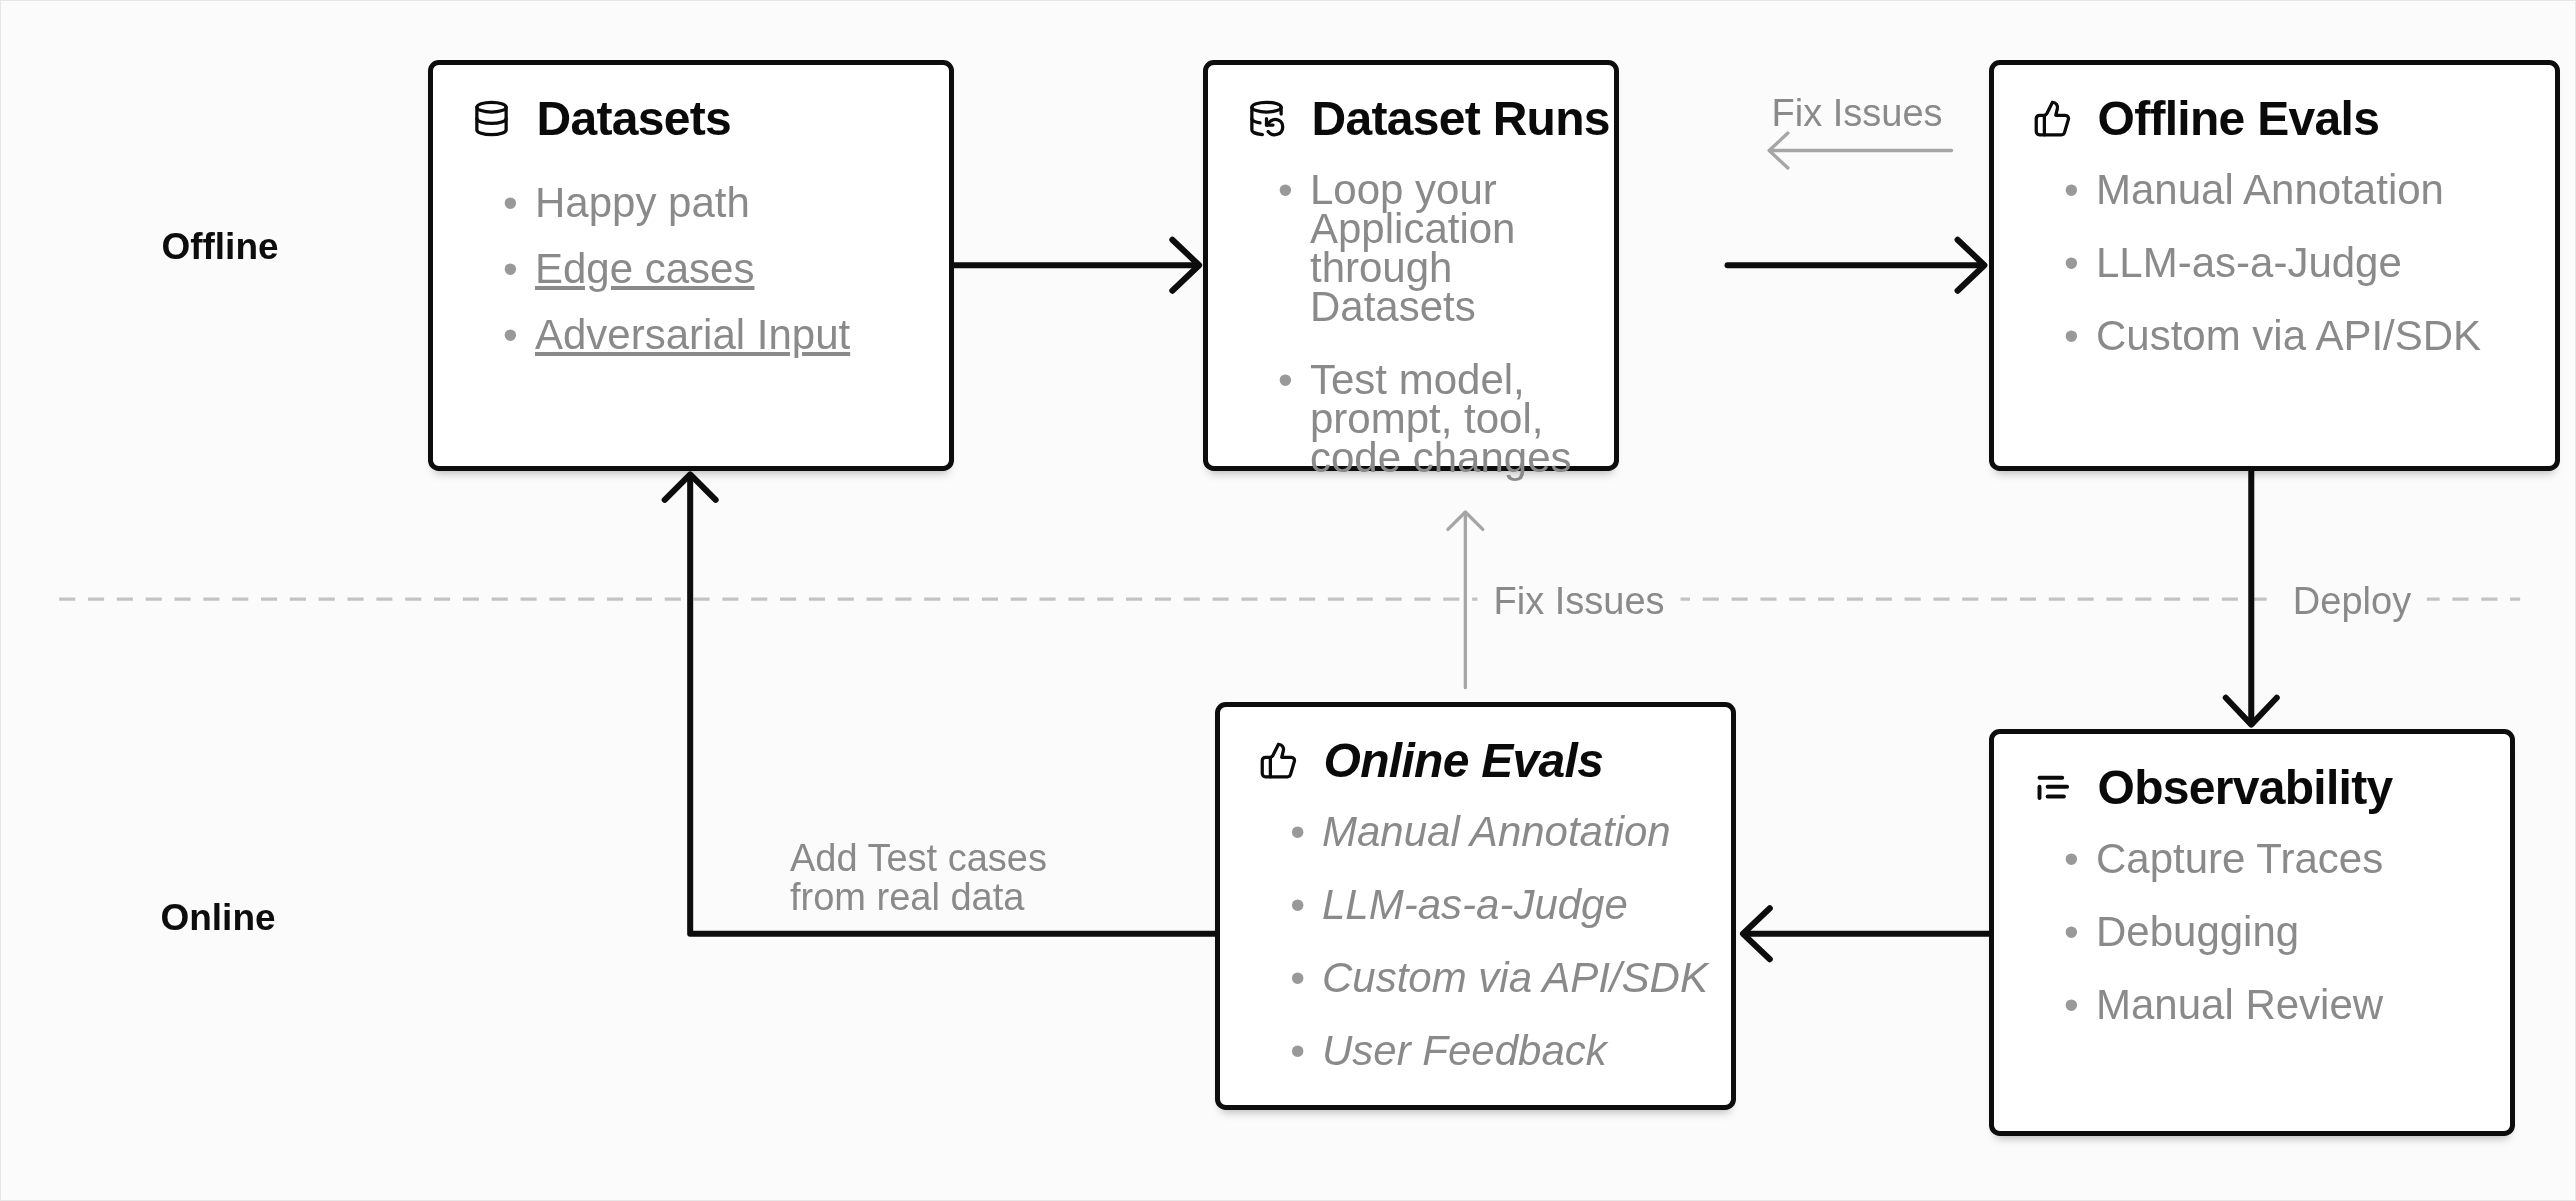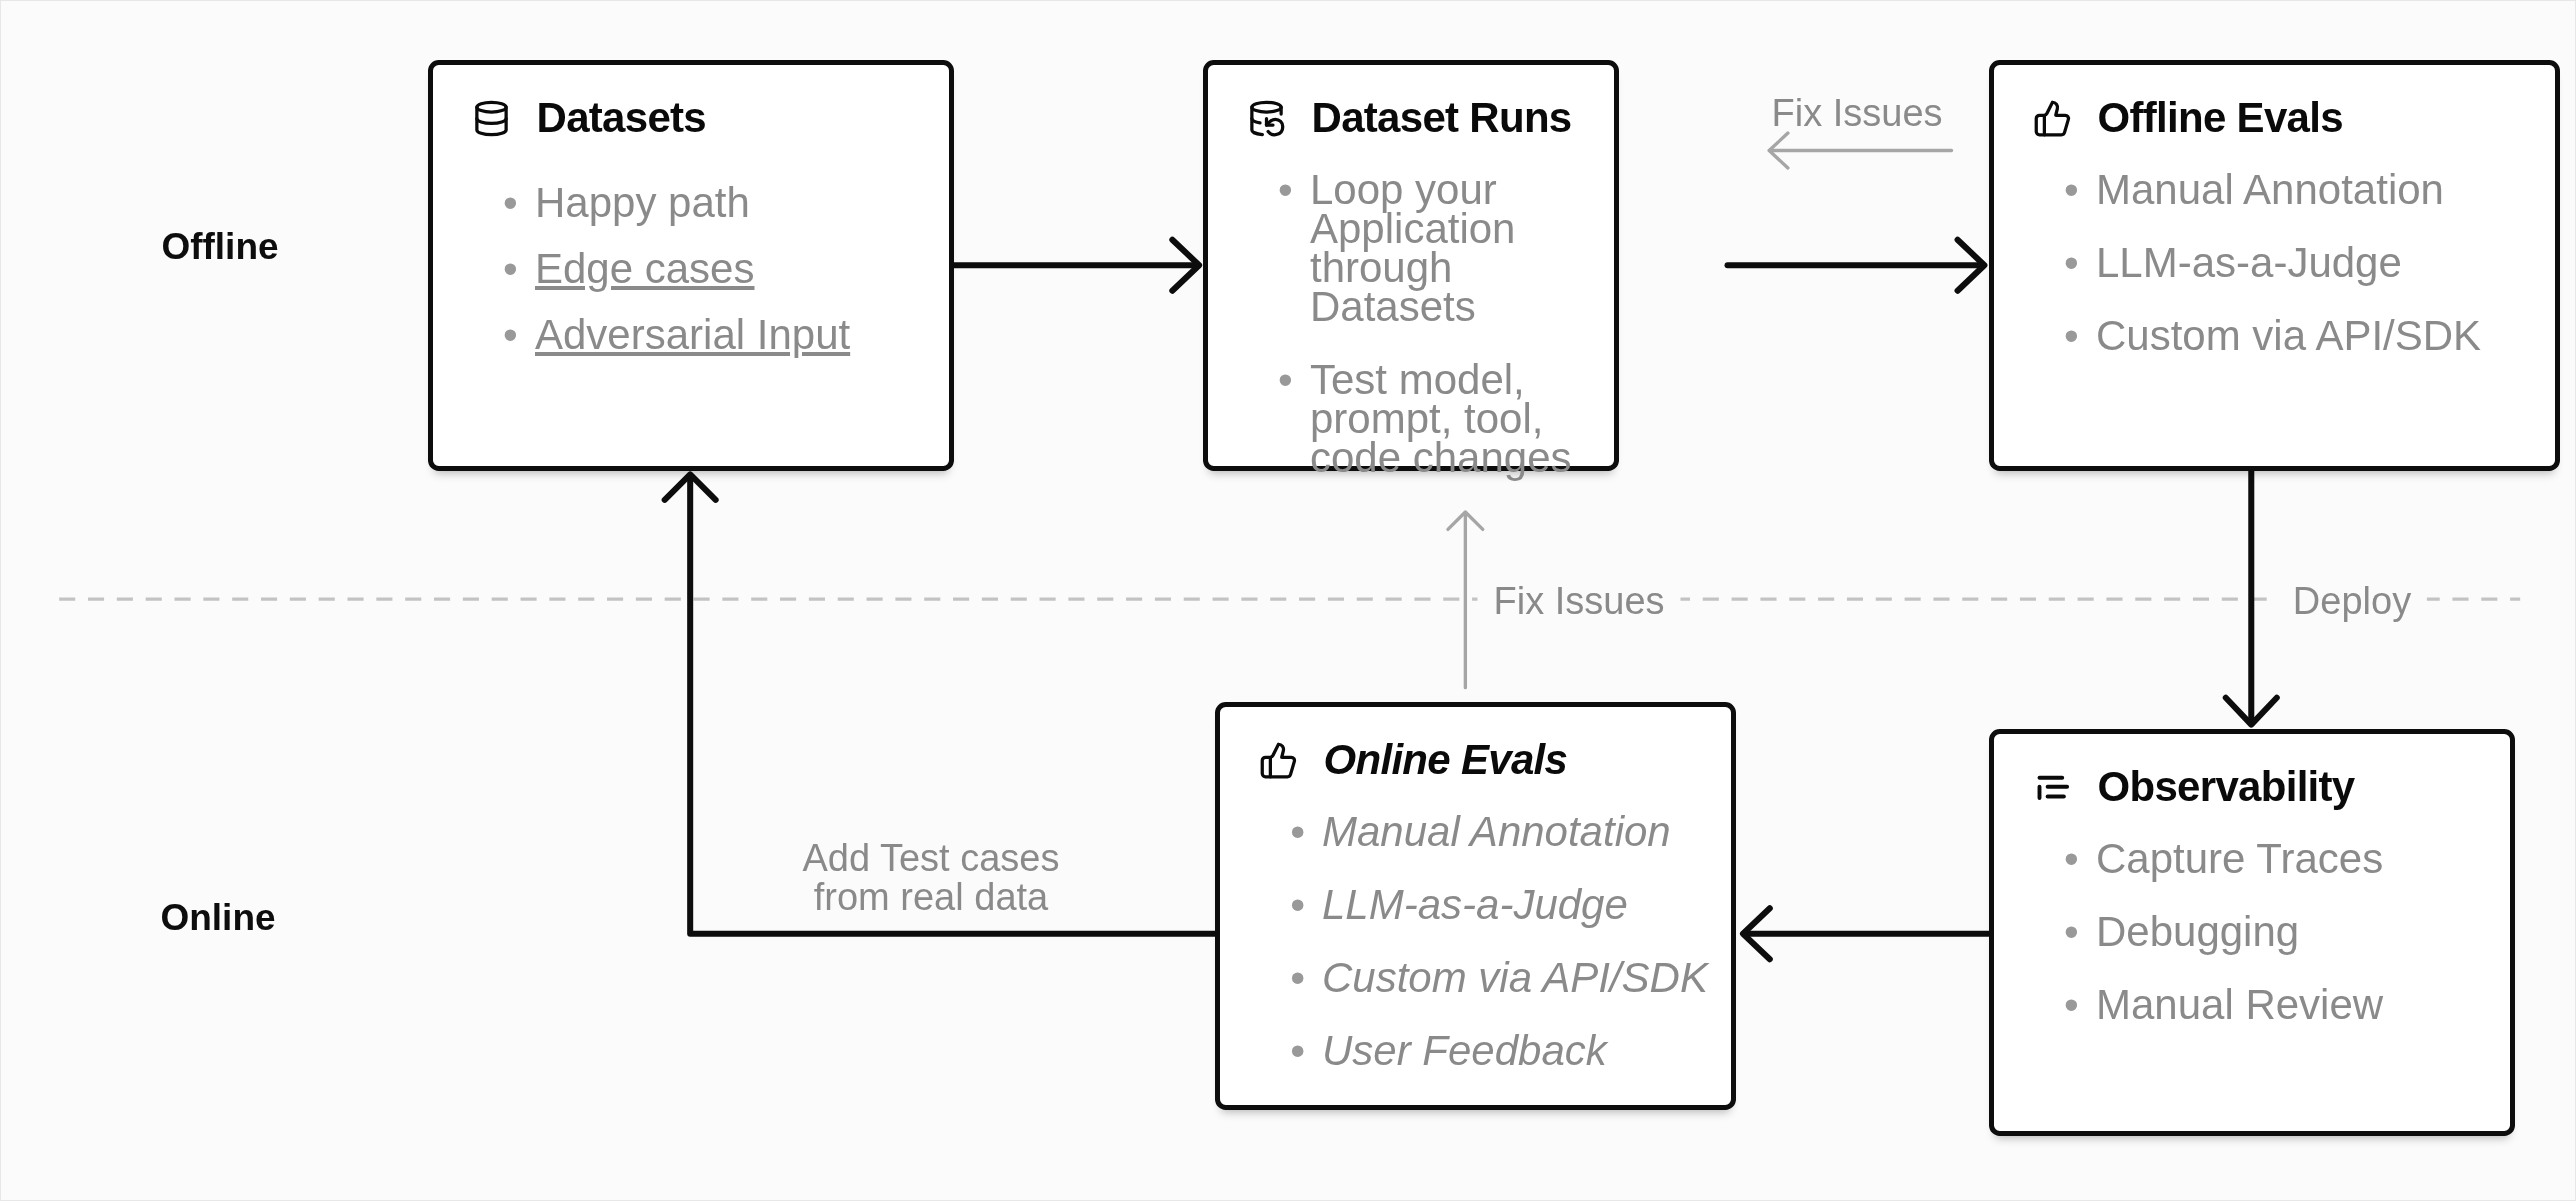--- a/index.html
+++ b/index.html
@@ -12,41 +12,41 @@
   .box{
     position:absolute;background:#ffffff;border:5.4px solid #0d0d0d;border-radius:10.7px;
     box-sizing:border-box;box-shadow:0 8px 9.4px -6.7px rgba(0,0,0,.28);
   }
   .box--datasets{left:427px;top:59px;width:526px;height:411px;}
   .box--dataset-runs{left:1202px;top:59px;width:416px;height:411px;}
   .box--offline-evals{left:1988px;top:59px;width:571px;height:411px;}
   .box--online-evals{left:1214px;top:701px;width:521px;height:408px;font-style:italic;}
   .box--observability{left:1988px;top:728px;width:526px;height:407px;}
   .box-title{display:flex;align-items:center;gap:25.5px;margin:31px 0 0 39px;height:44px;}
-  .box-title .ttl{font-size:42px;font-weight:700;color:#0a0a0a;letter-spacing:-0.7px;}
+  .box-title .ttl{font-size:48px;font-weight:700;color:#0a0a0a;letter-spacing:-0.7px;}
   .box-title svg{width:39px;height:39px;flex:0 0 auto;}
   .items{list-style:none;margin:29.5px 0 0 70px;padding:0;}
   .box--datasets .items{margin-top:43px;}
   .items li{
     position:relative;padding-left:32px;max-width:416px;
     font-size:42px;line-height:39px;color:#8a8a8a;
   }
   .items li + li{margin-top:34px;}
   .box--datasets .items li + li{margin-top:27px;text-decoration:underline;}
   .items li::before{content:"•";position:absolute;left:0;top:0;color:#999999;}
   .lane-label{
     position:absolute;transform:translate(-50%,-50%);
     font-size:37px;font-weight:700;color:#0d0d0d;white-space:nowrap;
   }
   .edge-label{
     position:absolute;transform:translate(-50%,-50%);
     font-size:38px;color:#8a8a8a;white-space:nowrap;
   }
   .edge-label--masked{background:#fbfbfb;padding:4px 16px;}
-  .edge-label--multiline{white-space:normal;text-align:center;width:282px;line-height:39px;}
+  .edge-label--multiline{white-space:normal;text-align:left;width:282px;line-height:39px;}
 </style>
 </head>
 <body>
 
 <div class="canvas">
 
   <svg class="arrow-layer" viewBox="0 0 3840 1791">
 
     <path d="M86 892 H3756" stroke="#c3c3c3" stroke-width="5" stroke-dasharray="24 19" fill="none"></path>
 

